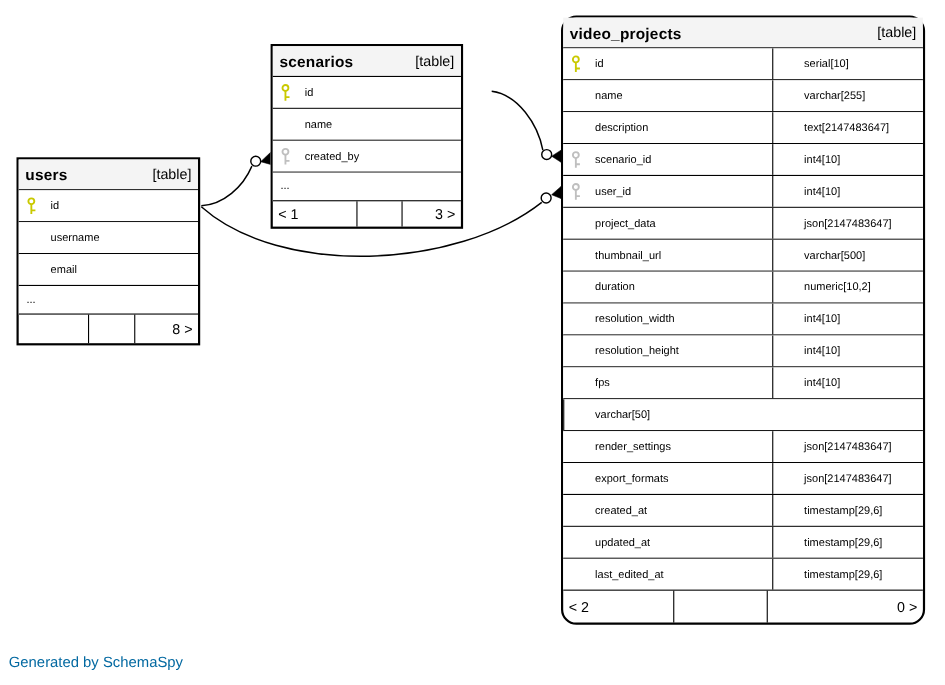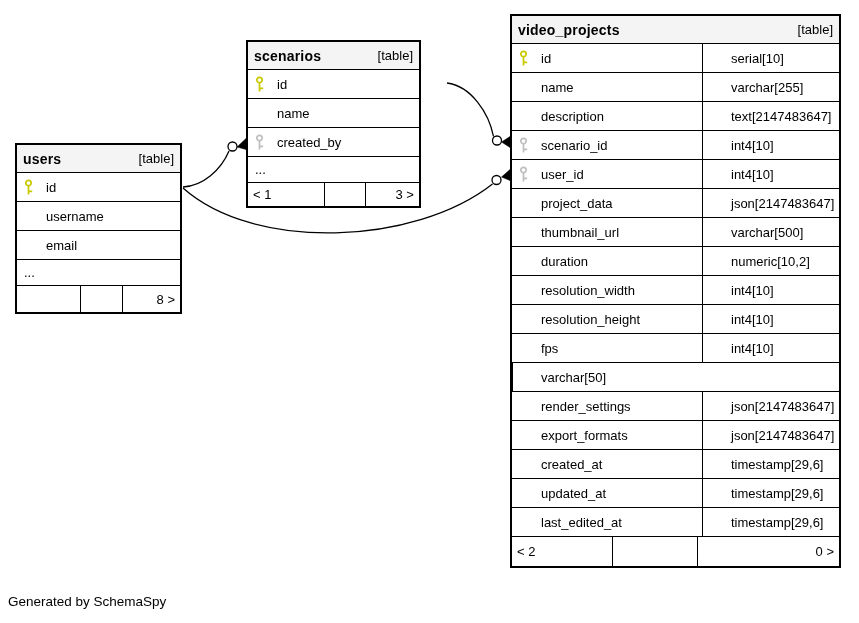--- a/index.html
+++ b/index.html
@@ -13,21 +13,21 @@
   .edge-arrow { fill:#000000; stroke:#000000; stroke-width:0.5px; }
 
   .db-table { position:absolute; border:2px solid #000; background:#fff; z-index:2; }
   .tbl-header { display:flex; justify-content:space-between; align-items:center;
     height:28px; background:#f4f4f4; border-bottom:1px solid #000;
     padding:0 6px; font-size:14px; }
   .tbl-title { font-weight:bold; letter-spacing:0.2px; }
   .tbl-badge { font-size:13px; font-weight:normal; }
 
   .tbl-row { display:flex; align-items:stretch; height:29px;
-    border-bottom:1px solid #000; font-size:13px; background:#fff; }
+    border-bottom:1px solid #000; font-size:10px; background:#fff; }
   .cell-name { display:flex; align-items:center; padding-left:7px; flex:1 1 auto; }
   .key-slot { width:22px; display:flex; align-items:center; }
   .key-slot svg { display:block; }
   .cell-type { display:flex; align-items:center; padding-left:4px;
     border-left:1px solid #000; }
   .t-video_projects .cell-name { flex:0 0 190px; }
   .t-video_projects .cell-type { flex:1 1 auto;padding-left:28px; }
 
   .tbl-row.ellipsis { height:26px; align-items:center; padding-left:7px; }
 
@@ -36,21 +36,21 @@
     border-right:1px solid #000; white-space:pre; }
   .ft-cell:last-child { border-right:none; justify-content:flex-end; }
   .t-users .tbl-footer { height:26px; }
   .t-scenarios .tbl-footer { height:23px; }
   .t-video_projects .tbl-footer { height:29px; }
   .t-users .ft-0 { width:39%; } .t-users .ft-1 { width:26%; } .t-users .ft-2 { width:35%; }
   .t-scenarios .ft-0 { width:45%; } .t-scenarios .ft-1 { width:24%; } .t-scenarios .ft-2 { width:31%; }
   .t-video_projects .ft-0 { width:31%; } .t-video_projects .ft-1 { width:26%; } .t-video_projects .ft-2 { width:43%; }
 
   .generator-note { position:absolute; left:8px; top:594px; font-size:13.5px;
-    color:#000000; z-index:2; }
+    color:#0369a1; z-index:2; }
 </style>
 </head>
 <body>
 
 <div id="canvas">
 
   <svg class="rel-layer" width="859" height="623">
     <g>
       <path class="edge" d="M183,187 C203,186 221,170 229,151"></path>
       <circle class="edge-circle" cx="232.5" cy="146.5" r="4.5"></circle>
@@ -137,21 +137,21 @@
           <span class="col-label">created_by</span>
         </div>
       </div>
       <div class="tbl-row ellipsis">...</div>
       <div class="tbl-footer">
         <div class="ft-cell ft-0">&lt; 1</div>
         <div class="ft-cell ft-1"></div>
         <div class="ft-cell ft-2">3 &gt;</div>
       </div>
     </div>
-    <div class="db-table t-video_projects" style="left: 510px; top: 14px; width: 331px;">
+    <div class="db-table t-video_projects" style="left: 510px; top: 14px; width: 331px; border-radius: 14px;">
       <div class="tbl-header">
         <span class="tbl-title">video_projects</span>
         <span class="tbl-badge">[table]</span>
       </div>
       <div class="tbl-row">
         <div class="cell-name">
           <span class="key-slot">
             <svg width="9" height="17" viewBox="0 0 9 17">
               <circle cx="4.5" cy="4" r="2.7" fill="none" stroke="#c9c900" stroke-width="1.7"></circle>
               <path d="M4.5 6.7 V15.5 M4.5 12.3 H8.2" fill="none" stroke="#c9c900" stroke-width="1.7"></path>

